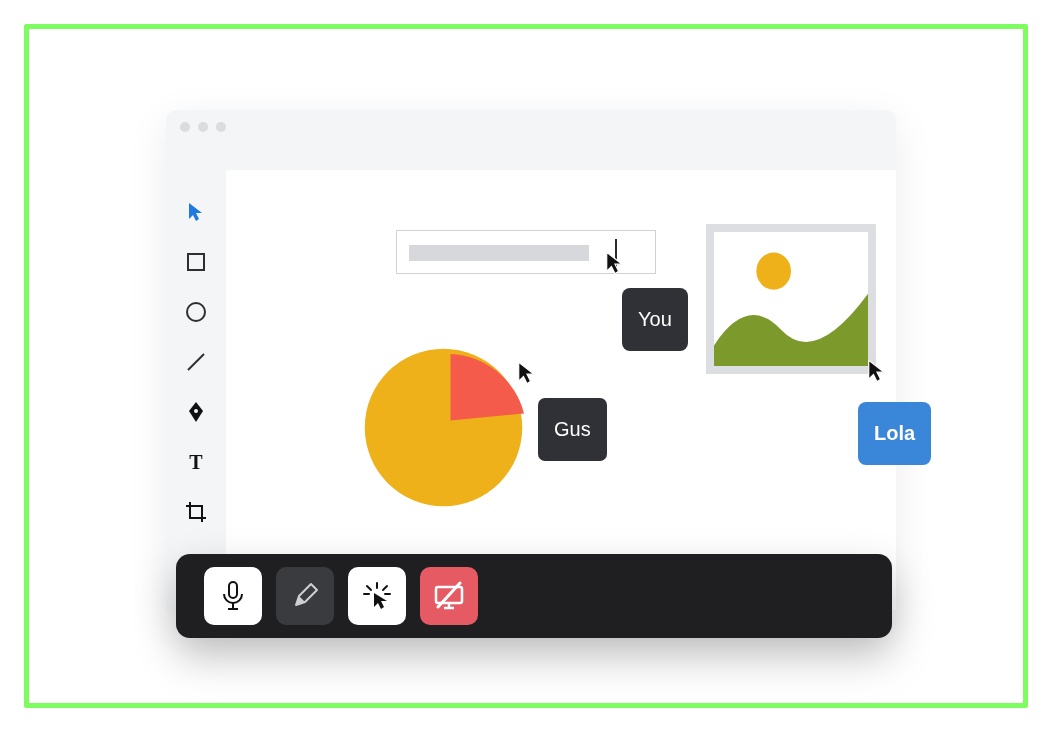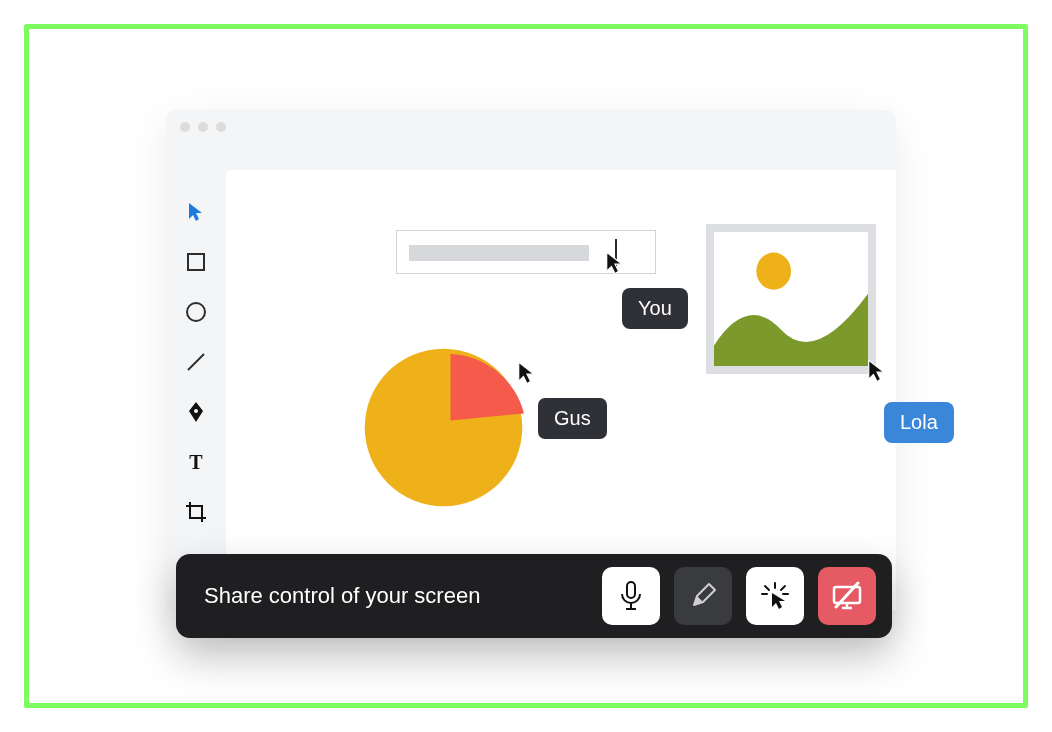--- a/index.html
+++ b/index.html
@@ -115,21 +115,21 @@
     width: 170px;
     height: 150px;
     border: 8px solid #dcdee2;
     background: #ffffff;
   }
   
   .cursor-label {
     position: absolute;
     color: #fff;
     font-size: 20px;
-    padding: 9px 16px;
+    padding: 20px 16px;
     border-radius: 8px;
     white-space: nowrap;
   }
   .label-dark { background: #2f3136; }
   .label-blue { background: #3a86d8; }
   .cursor {
     position: absolute;
     width: 22px;
     height: 26px;
   }
@@ -246,28 +246,27 @@
         <svg width="100%" height="100%" viewBox="0 0 160 130" preserveAspectRatio="none">
           <rect x="0" y="0" width="160" height="130" fill="#ffffff"></rect>
           <circle cx="62" cy="38" r="18" fill="#eeb11a"></circle>
           <path d="M0 110 Q35 60 70 95 Q105 130 160 60 L160 130 L0 130 Z" fill="#7c9a2b"></path>
         </svg>
       </div>
 
       <svg class="cursor" style="left:640px; top:188px;" width="30" height="34" viewBox="0 0 18 22">
         <path d="M2 2 L2 18 L6 14 L9 20 L12 18 L9 12 L15 12 Z" fill="#111" stroke="#fff" stroke-width="1"></path>
       </svg>
-      <div class="cursor-label label-blue" style="left:658px; top:232px;">Lola</div>
+      <div class="cursor-label label-blue" style="left:632px; top:232px;font-weight:bold;">Lola</div>
 
     </div>
   </div>
 </div>
 
 <div class="share-toolbar">
-  <div class="share-text">Share control of your screen</div>
 
   <div class="share-btn btn-white">
     <svg width="28" height="32" viewBox="0 0 28 32">
       <rect x="10" y="2" width="8" height="16" rx="4" fill="none" stroke="#111" stroke-width="2"></rect>
       <path d="M5 14 A9 9 0 0 0 23 14" fill="none" stroke="#111" stroke-width="2"></path>
       <line x1="14" y1="23" x2="14" y2="29" stroke="#111" stroke-width="2"></line>
       <line x1="9" y1="29" x2="19" y2="29" stroke="#111" stroke-width="2"></line>
     </svg>
   </div>
 

